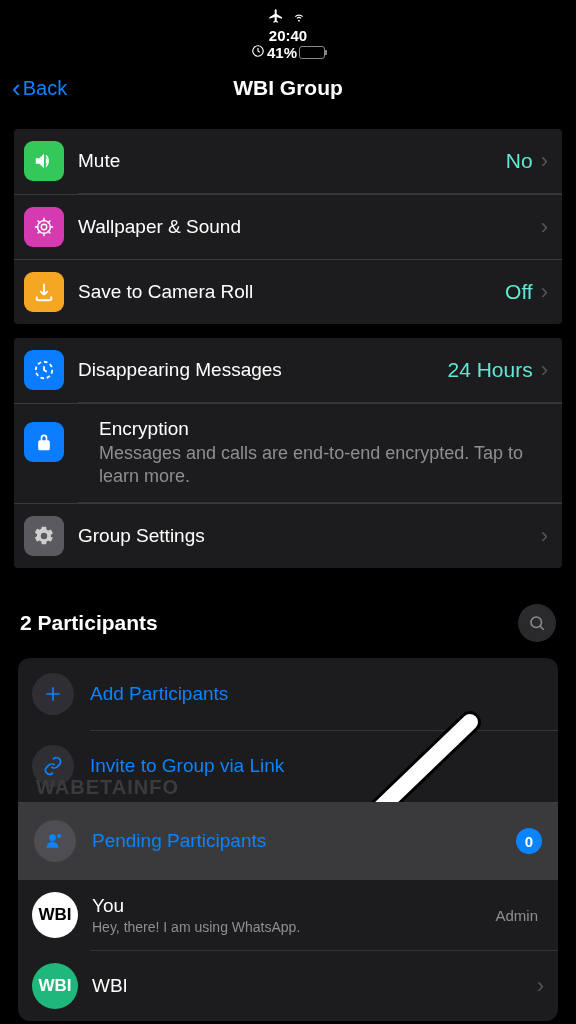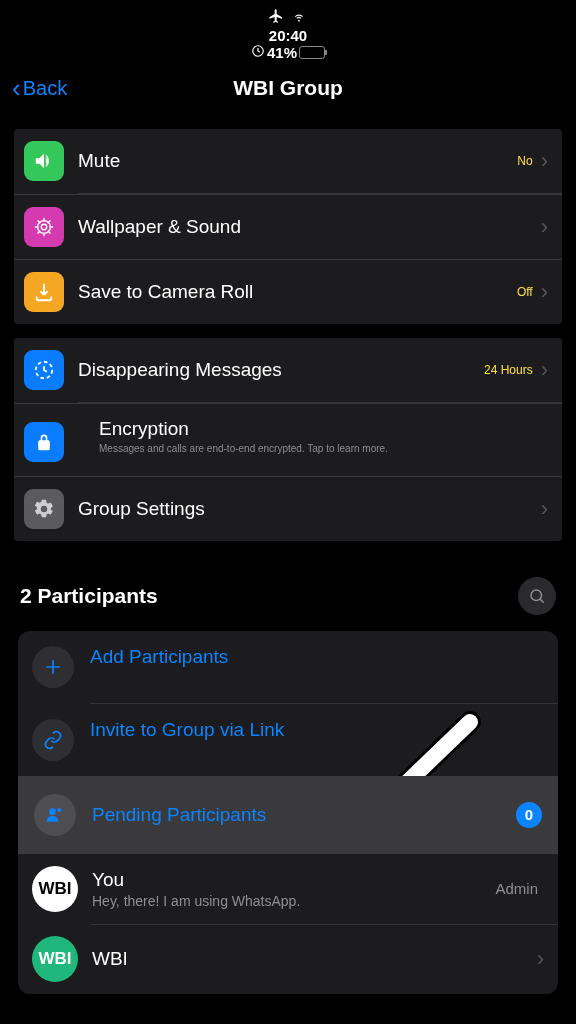--- a/index.html
+++ b/index.html
@@ -57,40 +57,40 @@
     width:40px; height:40px; border-radius:9px; display:flex;
     align-items:center; justify-content:center; flex-shrink:0; margin-right:14px;
   }
   .ic-green { background:#34c759; }
   .ic-pink  { background:#d63ab0; }
   .ic-amber { background:#f5a623; }
   .ic-blue  { background:#0a7cff; }
   .ic-blue2 { background:#0a7cff; }
   .ic-gray  { background:#5a5a5f; }
   .row-label { font-size:19px; color:#fff; flex:1; }
-  .row-sub { font-size:10px; color:#8e8e93; margin-top:2px; line-height:1.3; }
-  .row-value { font-size:12px; color:#fde047; margin-right:8px; }
+  .row-sub { font-size:18px; color:#8e8e93; margin-top:2px; line-height:1.3; }
+  .row-value { font-size:21px; color:#5eead4; margin-right:8px; }
   .chev { color:#555; font-size:22px; font-weight:300; }
   .divider { height:0.5px; background:#333; margin-left:64px; }
 
   .participants-header {
     display:flex; align-items:center; justify-content:space-between;
     padding: 22px 20px 10px 20px;
   }
   .participants-title { font-size:21px; font-weight:700; }
   .search-btn {
     width:38px; height:38px; border-radius:50%; background:#2a2a2c;
     display:flex; align-items:center; justify-content:center;
   }
 
   .part-section {
     background:#1c1c1e; margin: 6px 18px 18px 18px; border-radius:12px; overflow:hidden;
   }
   .act-row {
-    display:flex; align-items:flex-start; padding: 15px 14px;
+    display:flex; align-items:center; padding: 15px 14px;
   }
   .act-icon {
     width:42px; height:42px; border-radius:50%; background:#2f2f33;
     display:flex; align-items:center; justify-content:center; margin-right:16px;
     color:#0a84ff;
   }
   .act-label { font-size:19px; color:#0a84ff; flex:1; }
   .pdivider { height:0.5px; background:#333; margin-left:72px; }
 
   .pending-row {

